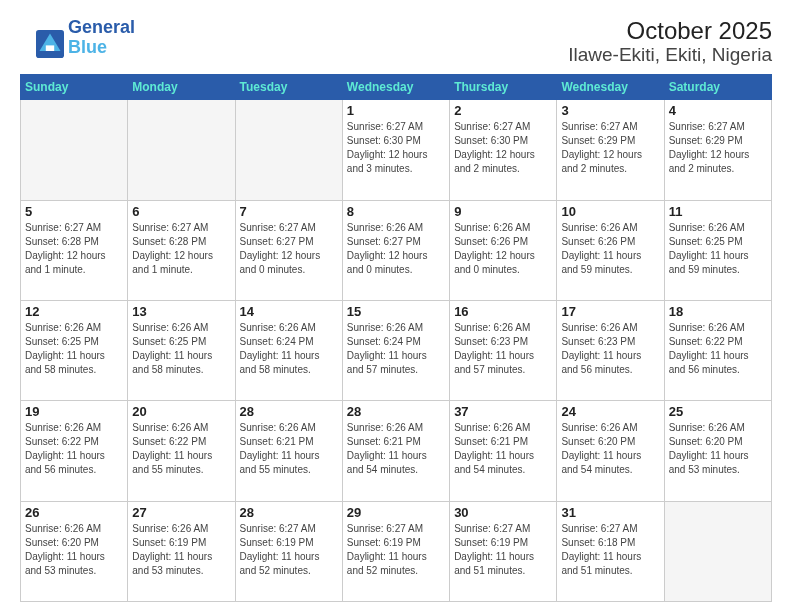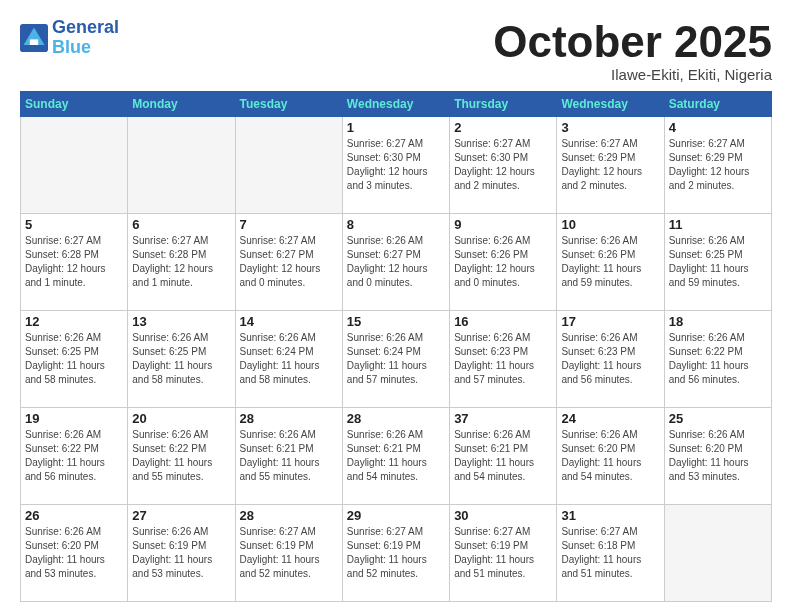--- a/index.html
+++ b/index.html
@@ -18,47 +18,48 @@
       flex-direction: column;
     }
     .header {
       display: flex;
       justify-content: space-between;
       align-items: flex-start;
       margin-bottom: 8px;
     }
     .logo {
       display: flex;
-      align-items: center;
+      align-items: flex-end;
+      margin-left: 16px;
     }
     .logo-text {
       font-size: 18px;
       font-weight: bold;
       color: #2a5caa;
       line-height: 1.1;
     }
     .logo-text span {
       color: #4db3e6;
     }
     .logo-icon {
       width: 28px;
       height: 28px;
       margin-right: 4px;
     }
     .title-block {
       text-align: right;
     }
     .month-title {
-      font-size: 44px;
-      font-weight: bold;
+      font-size: 24px;
+      font-weight: normal;
       color: #222;
       line-height: 1.1;
     }
     .location {
-      font-size: 15px;
+      font-size: 19px;
       color: #444;
     }
     .calendar {
       flex: 1;
       border: 1px solid #ccc;
       border-collapse: collapse;
       width: 100%;
       table-layout: fixed;
     }
     .calendar th {

